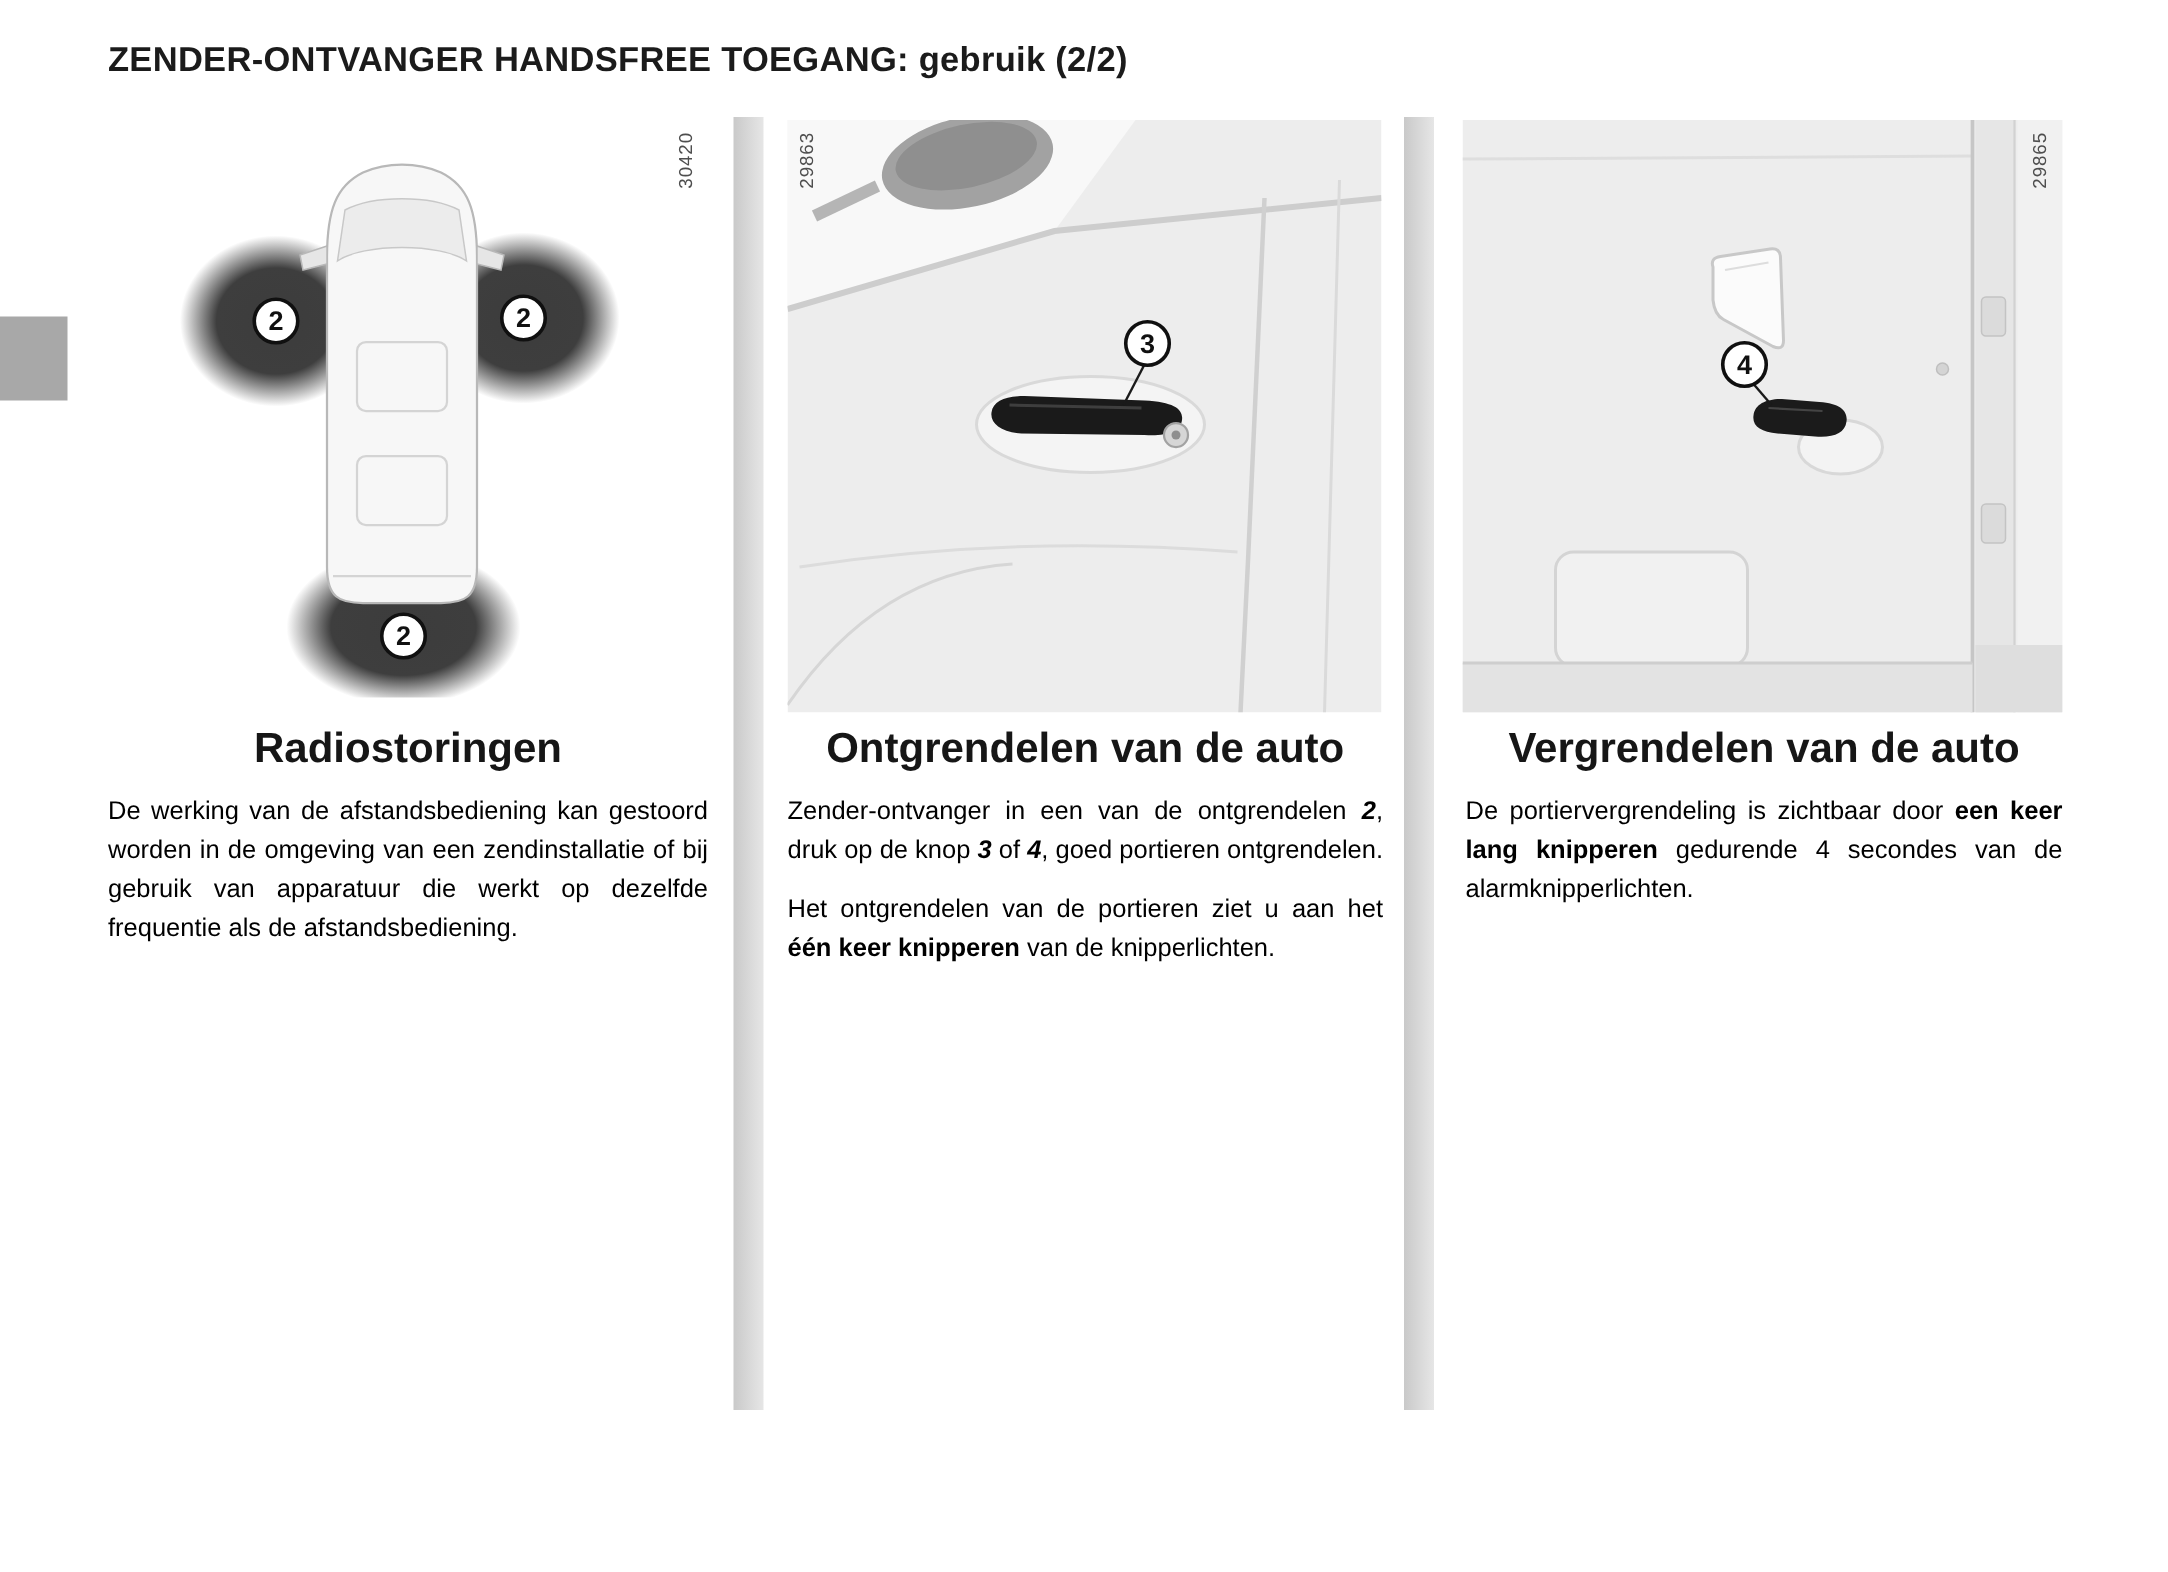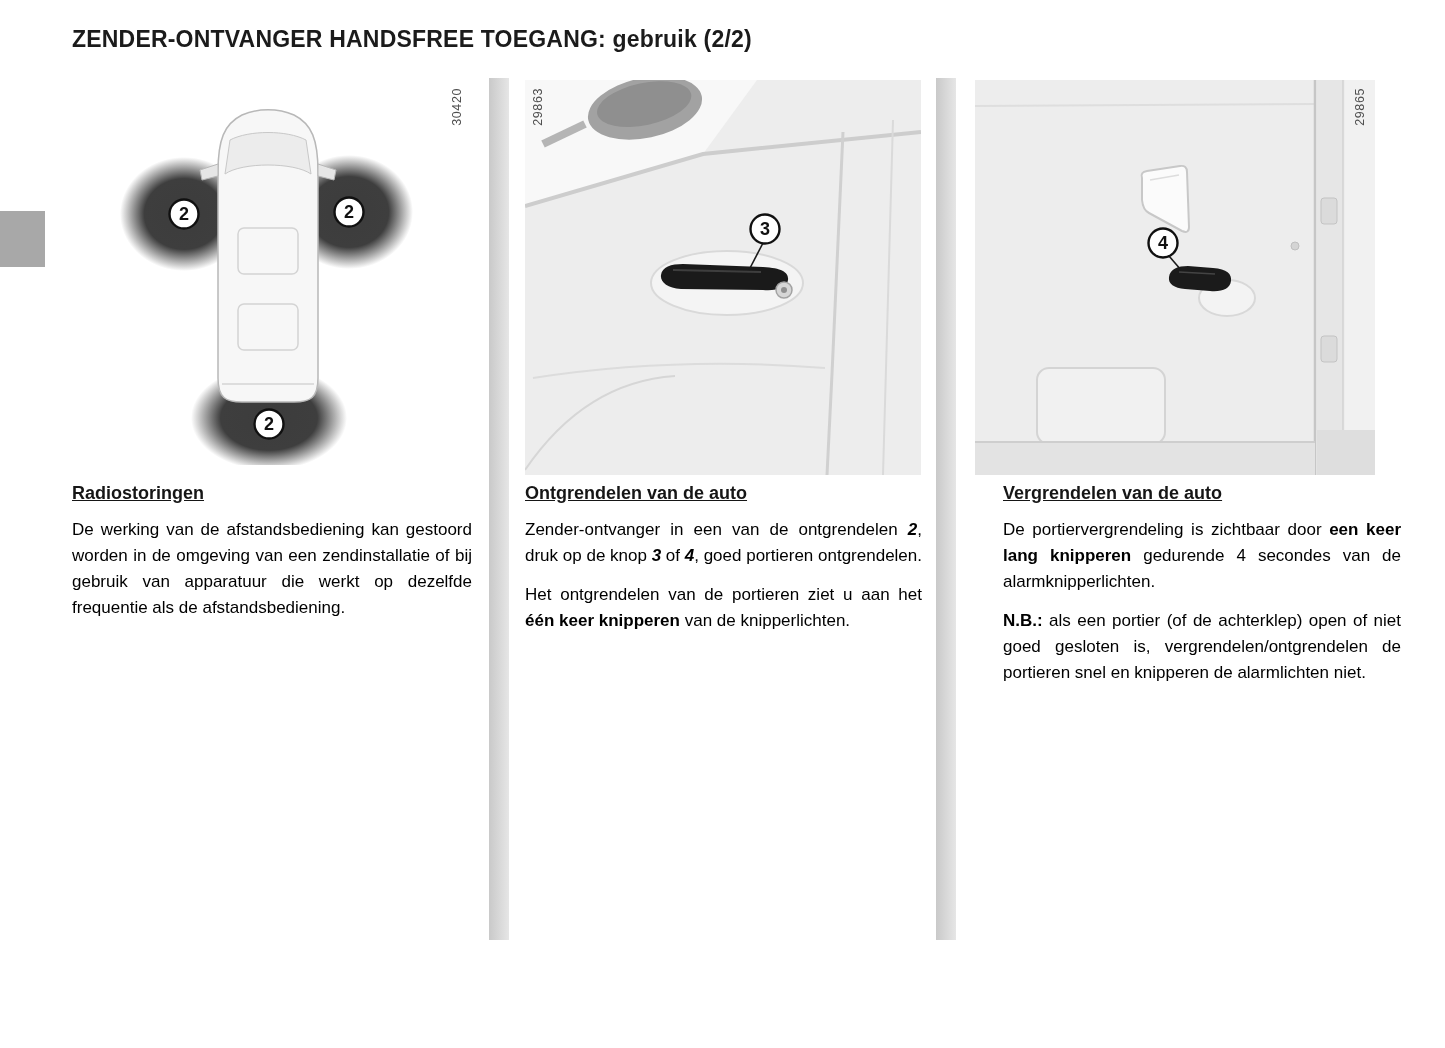--- a/index.html
+++ b/index.html
@@ -19,22 +19,22 @@
   .figure.f3 { left:975px; width:400px; height:395px; }
   .fig-ref {
     position:absolute; top:8px; writing-mode:vertical-rl; transform:rotate(180deg);
     font-size:12.5px; color:#4e4e4e; letter-spacing:0.6px;
   }
   .fig-ref.right { right:8px; }
   .fig-ref.left  { left:6px; }
   .col { position:absolute; top:483px; text-align:justify; }
   .col.c1 { left:72px;  width:400px; }
   .col.c2 { left:525px; width:397px; }
-  .col.c3 { left:1003px; width:398px; }
-  .col h2 { font-size:18px; font-weight:bold; margin-bottom:13px; text-align:left; color:#161616;text-decoration:underline; }
+  .col.c3 { left:977px; width:398px; }
+  .col h2 { font-size:28px; font-weight:bold; margin-bottom:13px; text-align:center; color:#161616; }
   .col p  { font-size:17px; line-height:26px; margin-bottom:13px; color:#000000; }
   .bi { font-weight:bold; font-style:italic; }
   .b  { font-weight:bold; }
   .page-number { position:absolute; left:84px; top:1002px; font-size:22px; }
   .corner-mark { position:absolute; left:1136px; top:1034px; width:16px; height:14px; background:#000; }
   .callout-circle { fill:#ffffff; stroke:#101010; stroke-width:2.4px; }
   .callout-text { font-family:"Liberation Sans", sans-serif; font-size:18px; font-weight:bold; fill:#101010; text-anchor:middle; }
 </style>
 </head>
 <body>
@@ -151,19 +151,18 @@
 
   <div class="col c2">
     <h2>Ontgrendelen van de auto</h2>
     <p><span>Zender-ontvanger in een van de ontgrendelen </span><span class="bi">2</span><span>, druk op de knop </span><span class="bi">3</span><span> of </span><span class="bi">4</span><span>, goed portieren ontgrendelen.</span></p>
     <p><span>Het ontgrendelen van de portieren ziet u aan het </span><span class="b">één keer knipperen</span><span> van de knipperlichten.</span></p>
   </div>
 
   <div class="col c3">
     <h2>Vergrendelen van de auto</h2>
     <p><span>De portiervergrendeling is zichtbaar door </span><span class="b">een keer lang knipperen</span><span> gedurende 4 secondes van de alarmknipperlichten.</span></p>
-    <p><span class="b">N.B.:</span><span> als een portier (of de achterklep) open of niet goed gesloten is, vergrendelen/ontgrendelen de portieren snel en knipperen de alarmlichten niet.</span></p>
   </div>
 
   <div class="page-number">1.8</div>
   <div class="corner-mark"></div>
 
 </div>
 
 </body></html>

